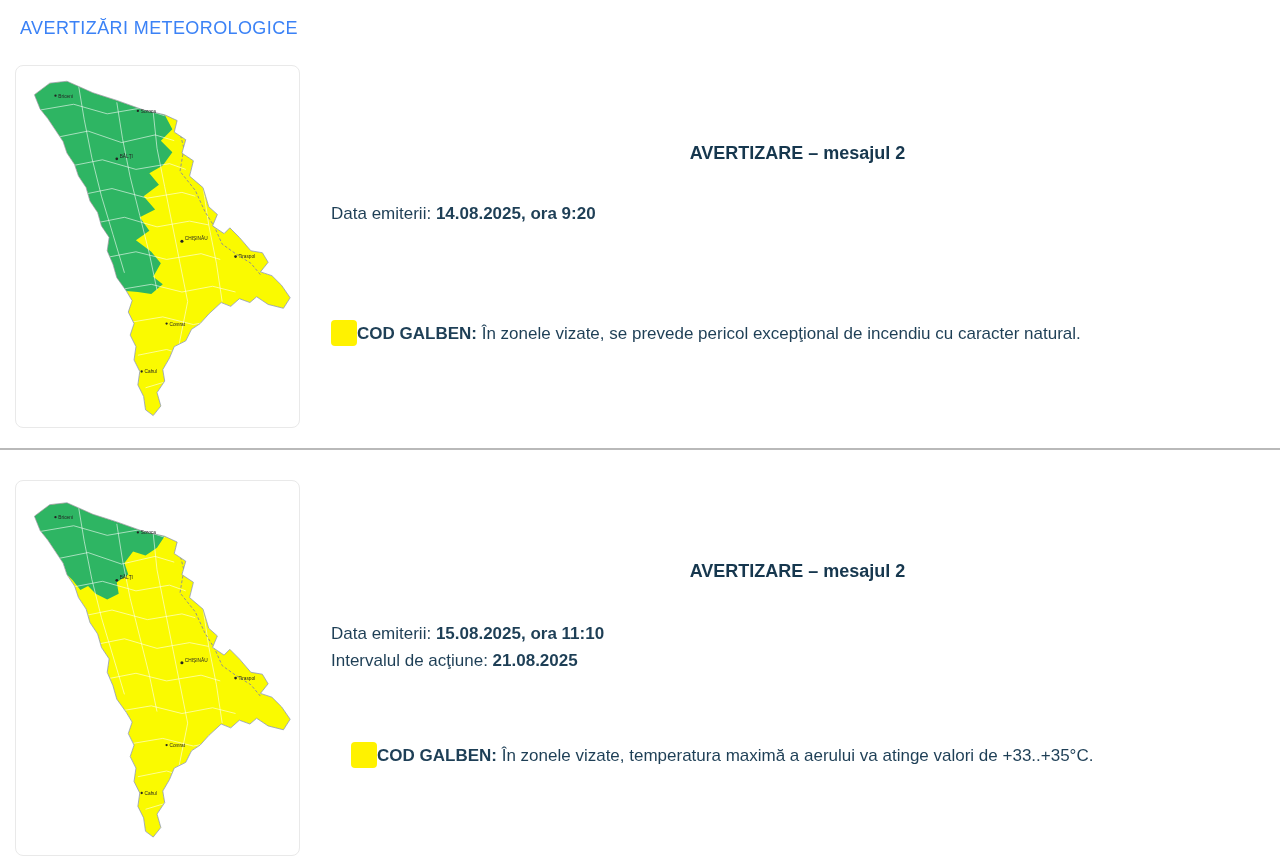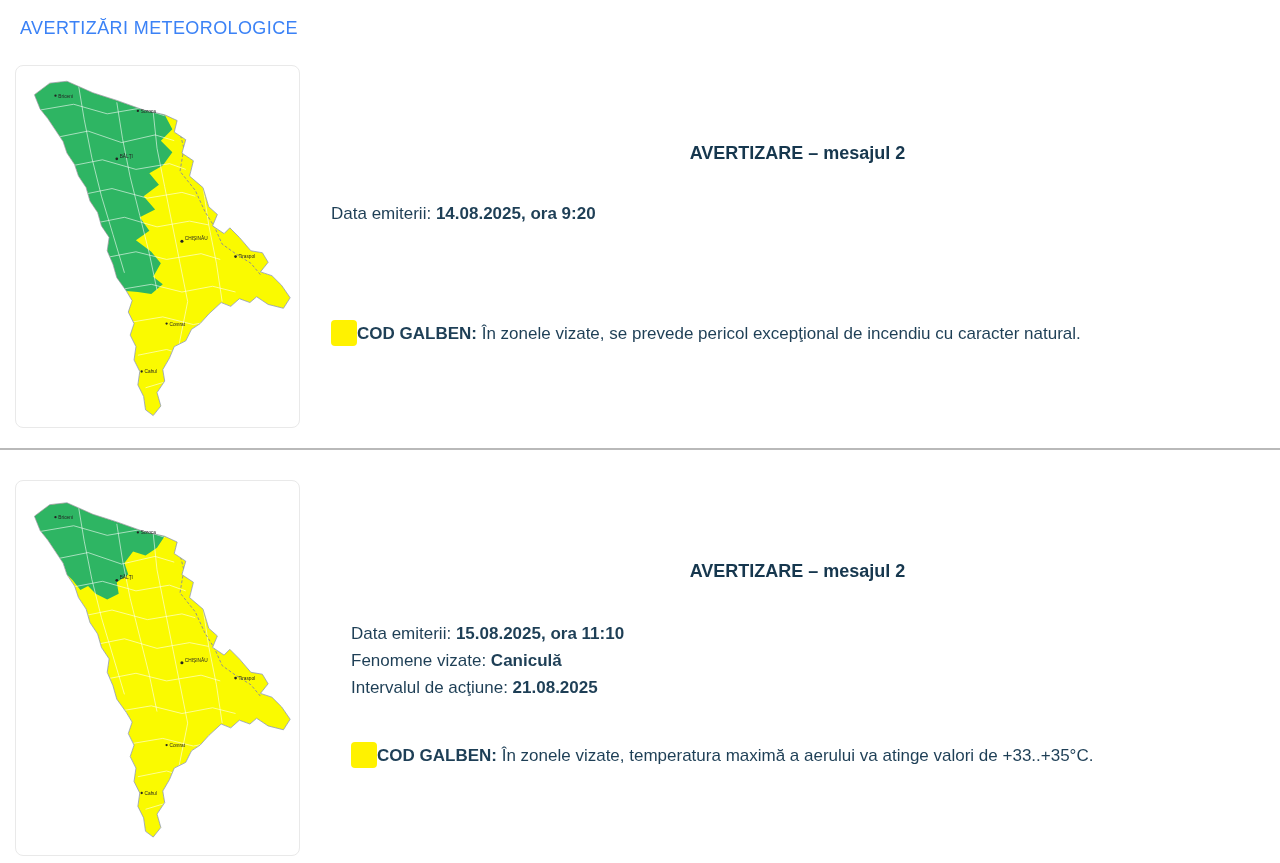--- a/index.html
+++ b/index.html
@@ -33,21 +33,21 @@
     color: #16374e;
   }
   #warn-title-1 { top: 143px; }
   #warn-title-2 { top: 561px; }
   .fields {
     position: absolute; left: 331px;
     font-size: 17px; line-height: 27px;
     color: #1e3f56;
   }
   #fields-1 { top: 200px; }
-  #fields-2 { top: 620px; margin-left: 20px; }
+  #fields-2 { top: 620px; }
   .fields b { font-weight: bold; }
   .cod-row {
     position: absolute; left: 331px; right: 20px;
     display: flex; align-items: flex-end; gap: 0;
   }
   #cod-row-1 { top: 320px; }
   #cod-row-2 { top: 742px; margin-left: 20px; }
   .cod-square {
     width: 26px; height: 26px; flex: 0 0 26px;
     background: #fff200;
@@ -183,20 +183,19 @@
       <circle class="city-dot" cx="126" cy="313" r="1.2"></circle>
         <text class="city-label" x="129" y="315">Cahul</text>
     </g>
   </svg>
 </div>
 
 <div class="warn-title" id="warn-title-2">AVERTIZARE – mesajul 2</div>
 
 <div class="fields" id="fields-2">
   <div><span>Data emiterii: </span><b>15.08.2025, ora 11:10</b></div>
-  <div><span>Fenomene vizate: </span><b>Caniculă</b></div>
   <div><span>Intervalul de acţiune: </span><b>21.08.2025</b></div>
 </div>
 
 <div class="cod-row" id="cod-row-2">
   <div class="cod-square"></div>
   <div class="cod-text"><b>COD GALBEN:</b><span> În zonele vizate, temperatura maximă a aerului va atinge valori de +33..+35°C.</span></div>
 </div>
 
 </body></html>

